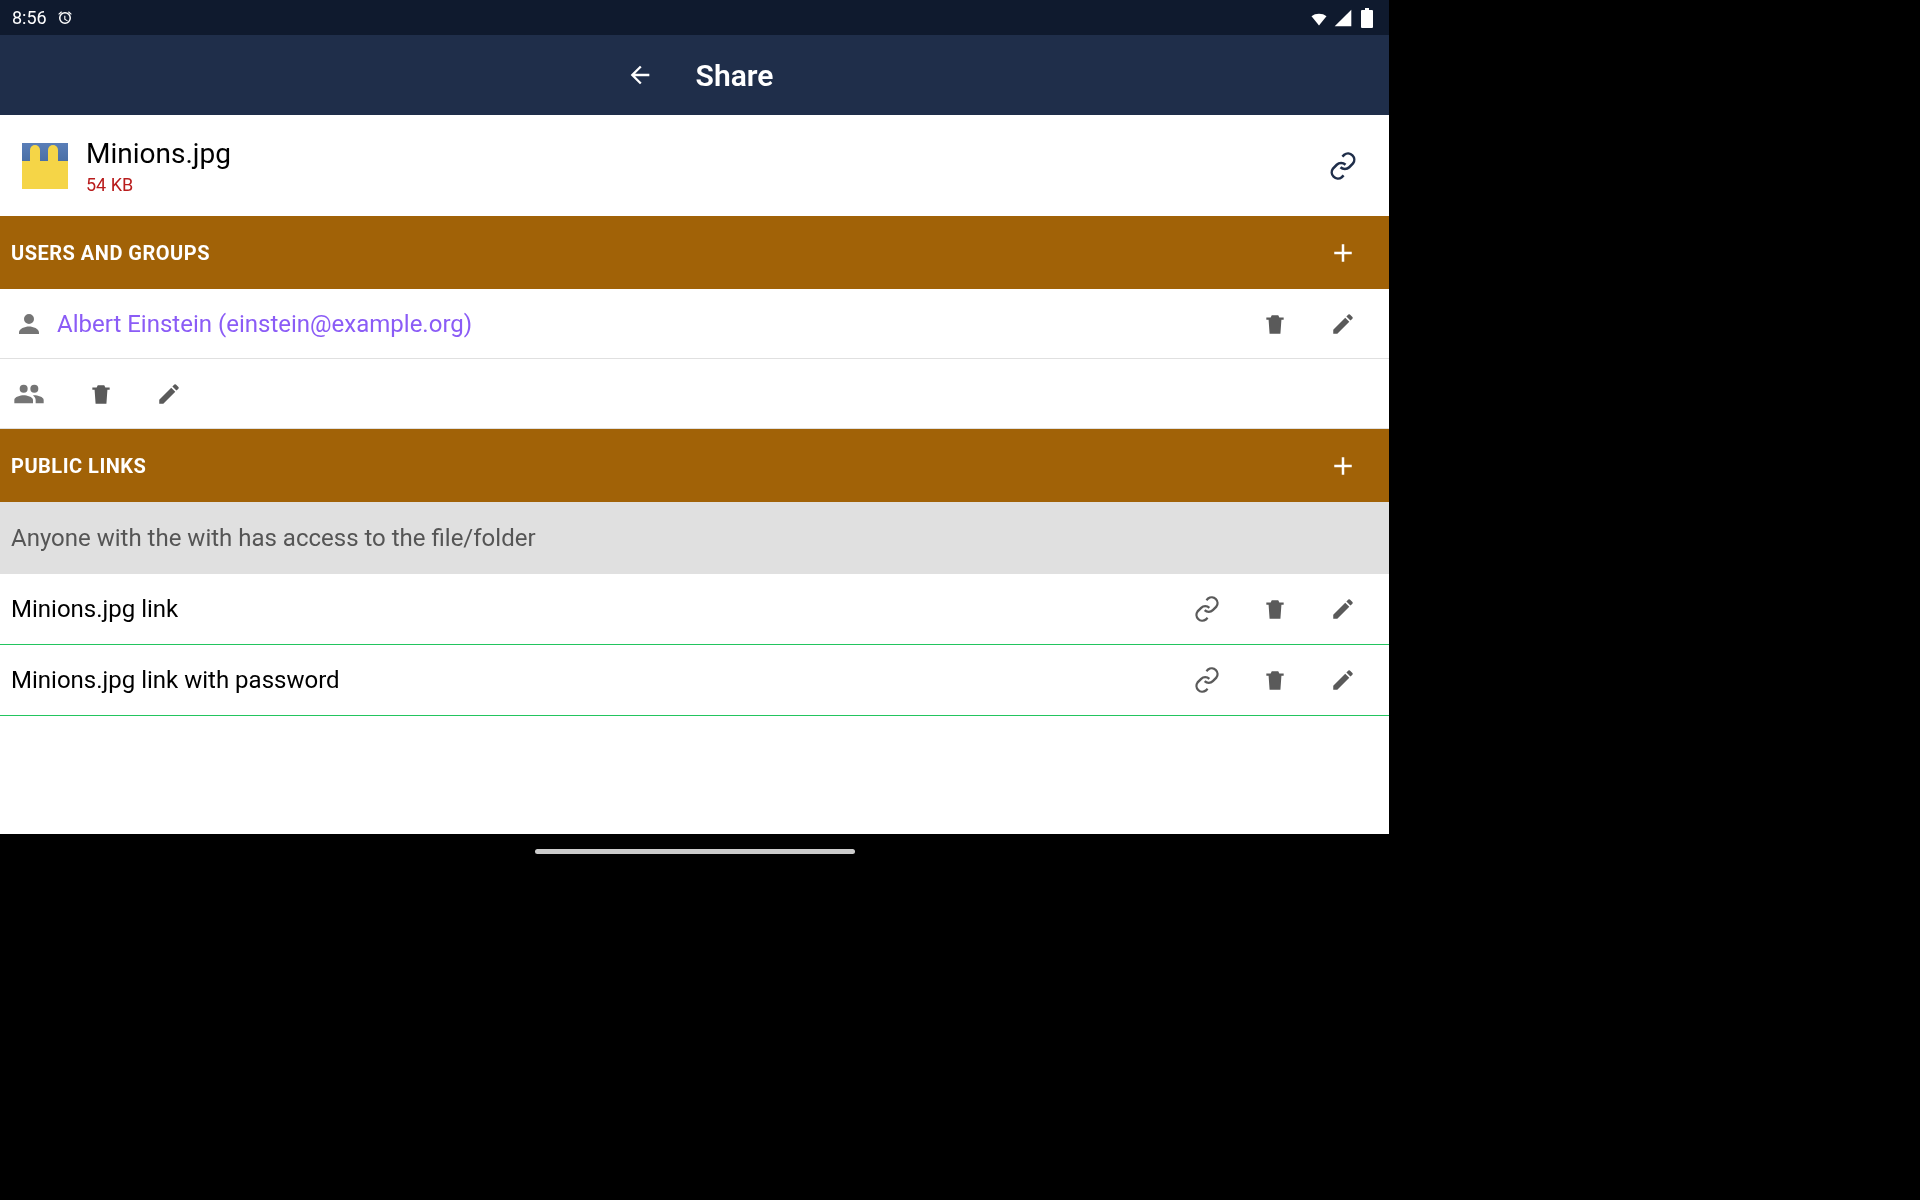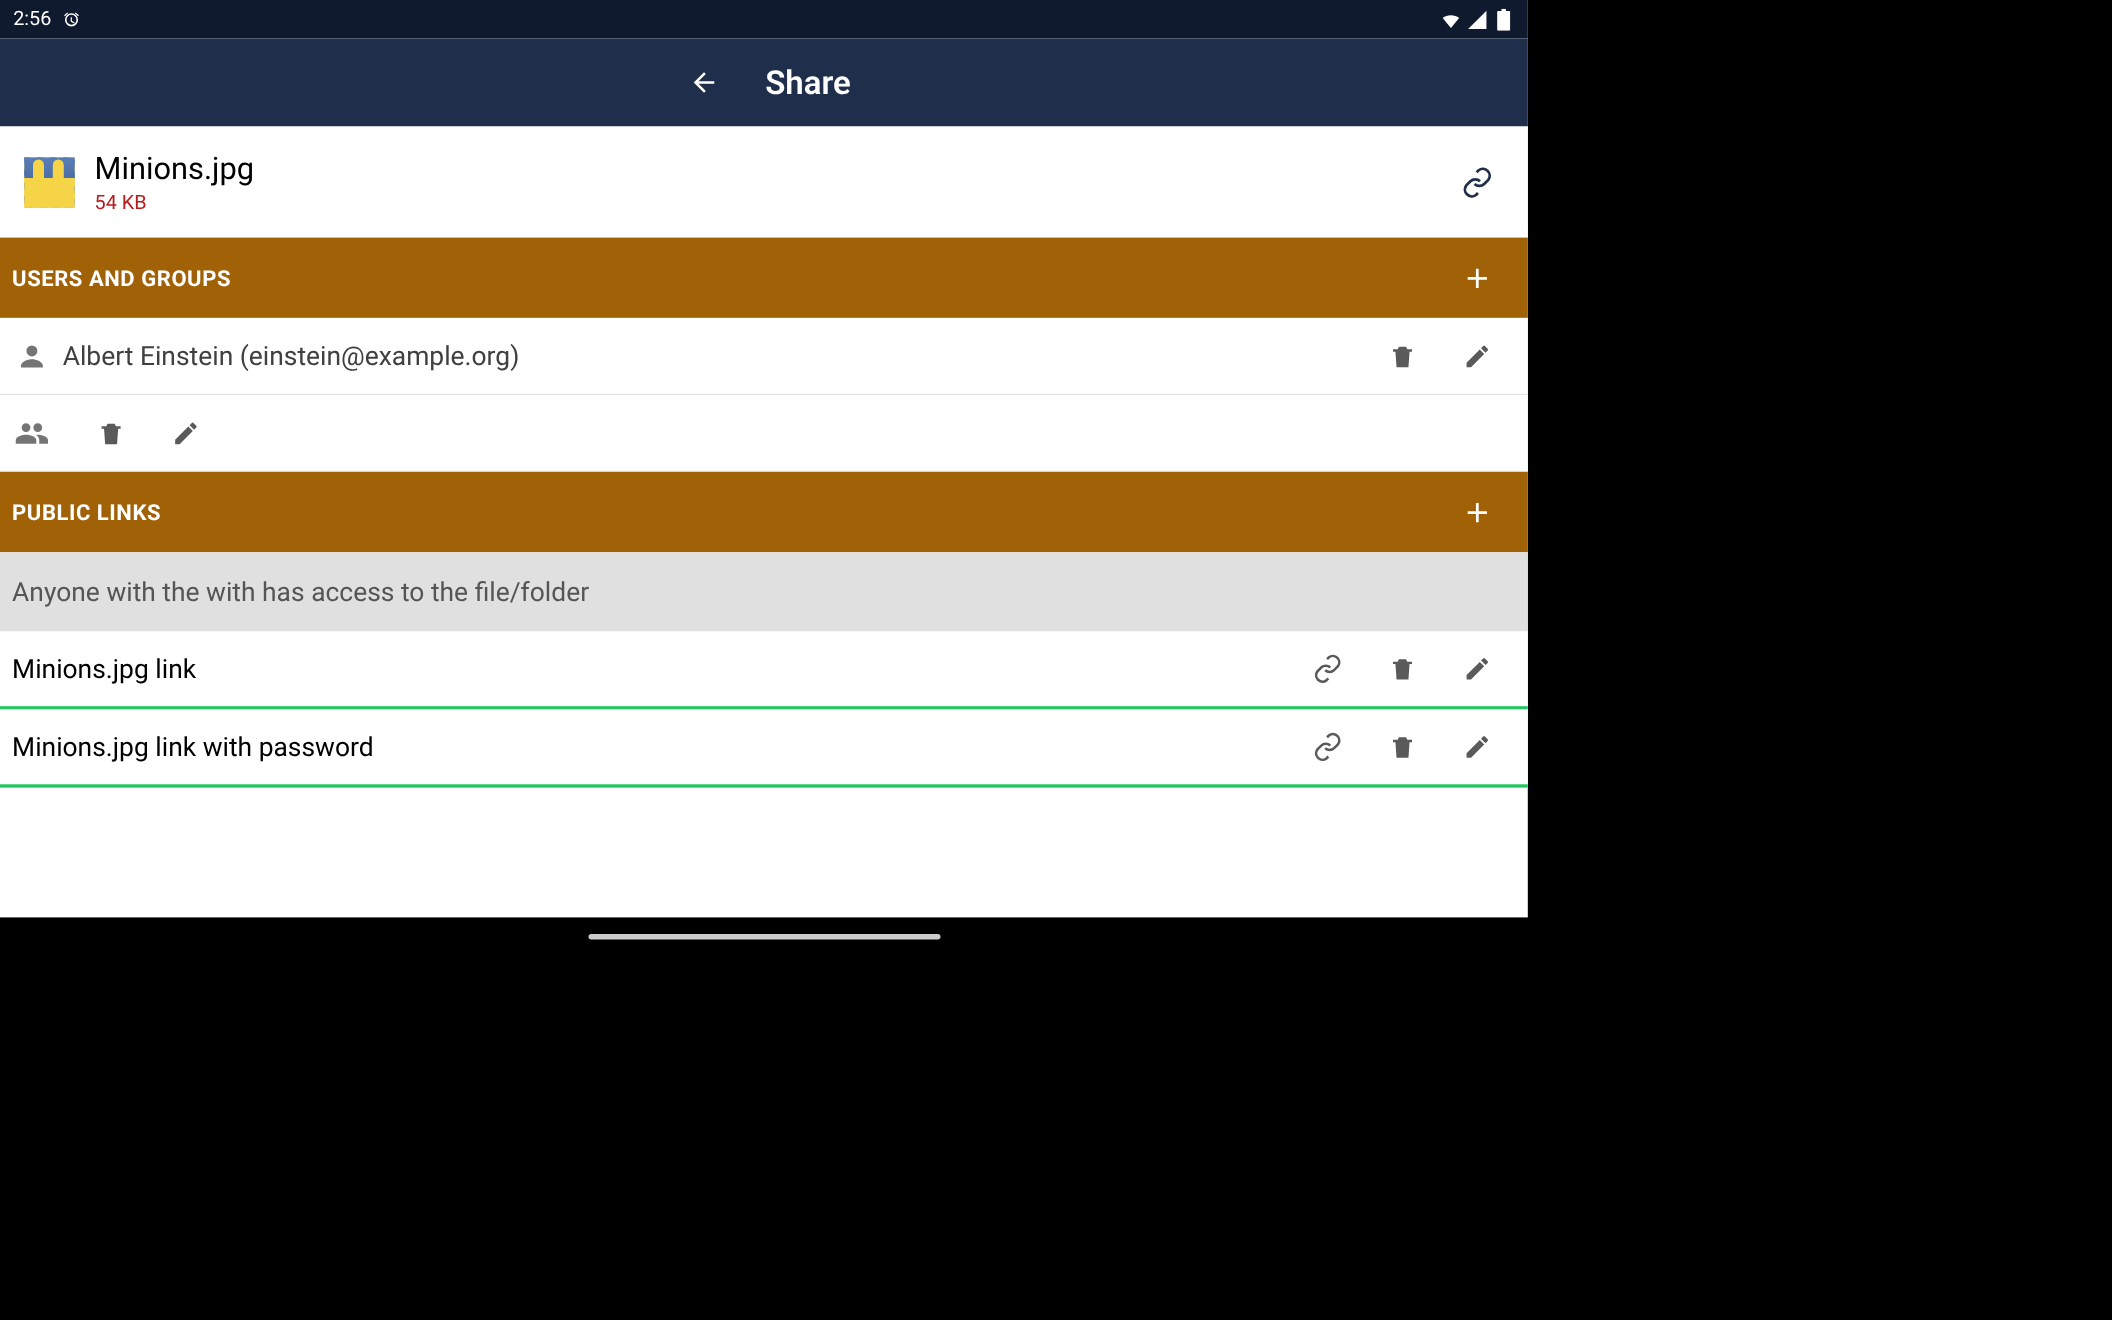--- a/index.html
+++ b/index.html
@@ -160,21 +160,21 @@
       width: 36px;
       height: 36px;
       display: flex;
       align-items: center;
       justify-content: center;
       margin-right: 10px;
     }
     .row-label {
       flex: 1;
       font-size: 24px;
-      color: #404040;
+      color: #8b5cf6;
     }
     .row-action {
       width: 48px;
       height: 48px;
       display: flex;
       align-items: center;
       justify-content: center;
       cursor: pointer;
       margin-left: 20px;
     }
@@ -183,21 +183,21 @@
       padding: 22px 11px;
       font-size: 24px;
       color: #555;
     }
     .link-row {
       height: 71px;
       background: #fff;
       display: flex;
       align-items: center;
       padding: 0 22px 0 11px;
-      border-bottom: 3px solid #22c55e;
+      border-bottom: 1px solid #22c55e;
     }
     .link-label {
       flex: 1;
       font-size: 24px;
       color: #000;
     }
     .nav-bar {
       height: 34px;
       background: #000;
       display: flex;
@@ -212,21 +212,21 @@
     }
     svg { display: block; }
   </style>
 </head>
 <body>
 
 <div class="screen">
 
   <div class="status-bar">
     <div class="status-left">
-      <span class="status-time">2:56</span>
+      <span class="status-time">8:56</span>
       <span class="status-icon-small">
         <svg width="18" height="18" viewBox="0 0 24 24" fill="#fff">
             <path d="M12 4a8 8 0 100 16 8 8 0 000-16zm0 14a6 6 0 110-12 6 6 0 010 12zm.5-9H11v5l4 2.4.7-1.2-3.2-1.9V9zM7 3L3 6.5l1 1.2L8 4.2 7 3zm10 0l-1 1.2 4 3.5 1-1.2L17 3z"></path>
           </svg>
       </span>
     </div>
     <div class="status-right">
       <span class="status-icon-small">
         <svg width="20" height="20" viewBox="0 0 24 24" fill="#fff">
             <path d="M12 21l9-11c-2.4-2-5.6-3-9-3s-6.6 1-9 3l9 11z"></path>

